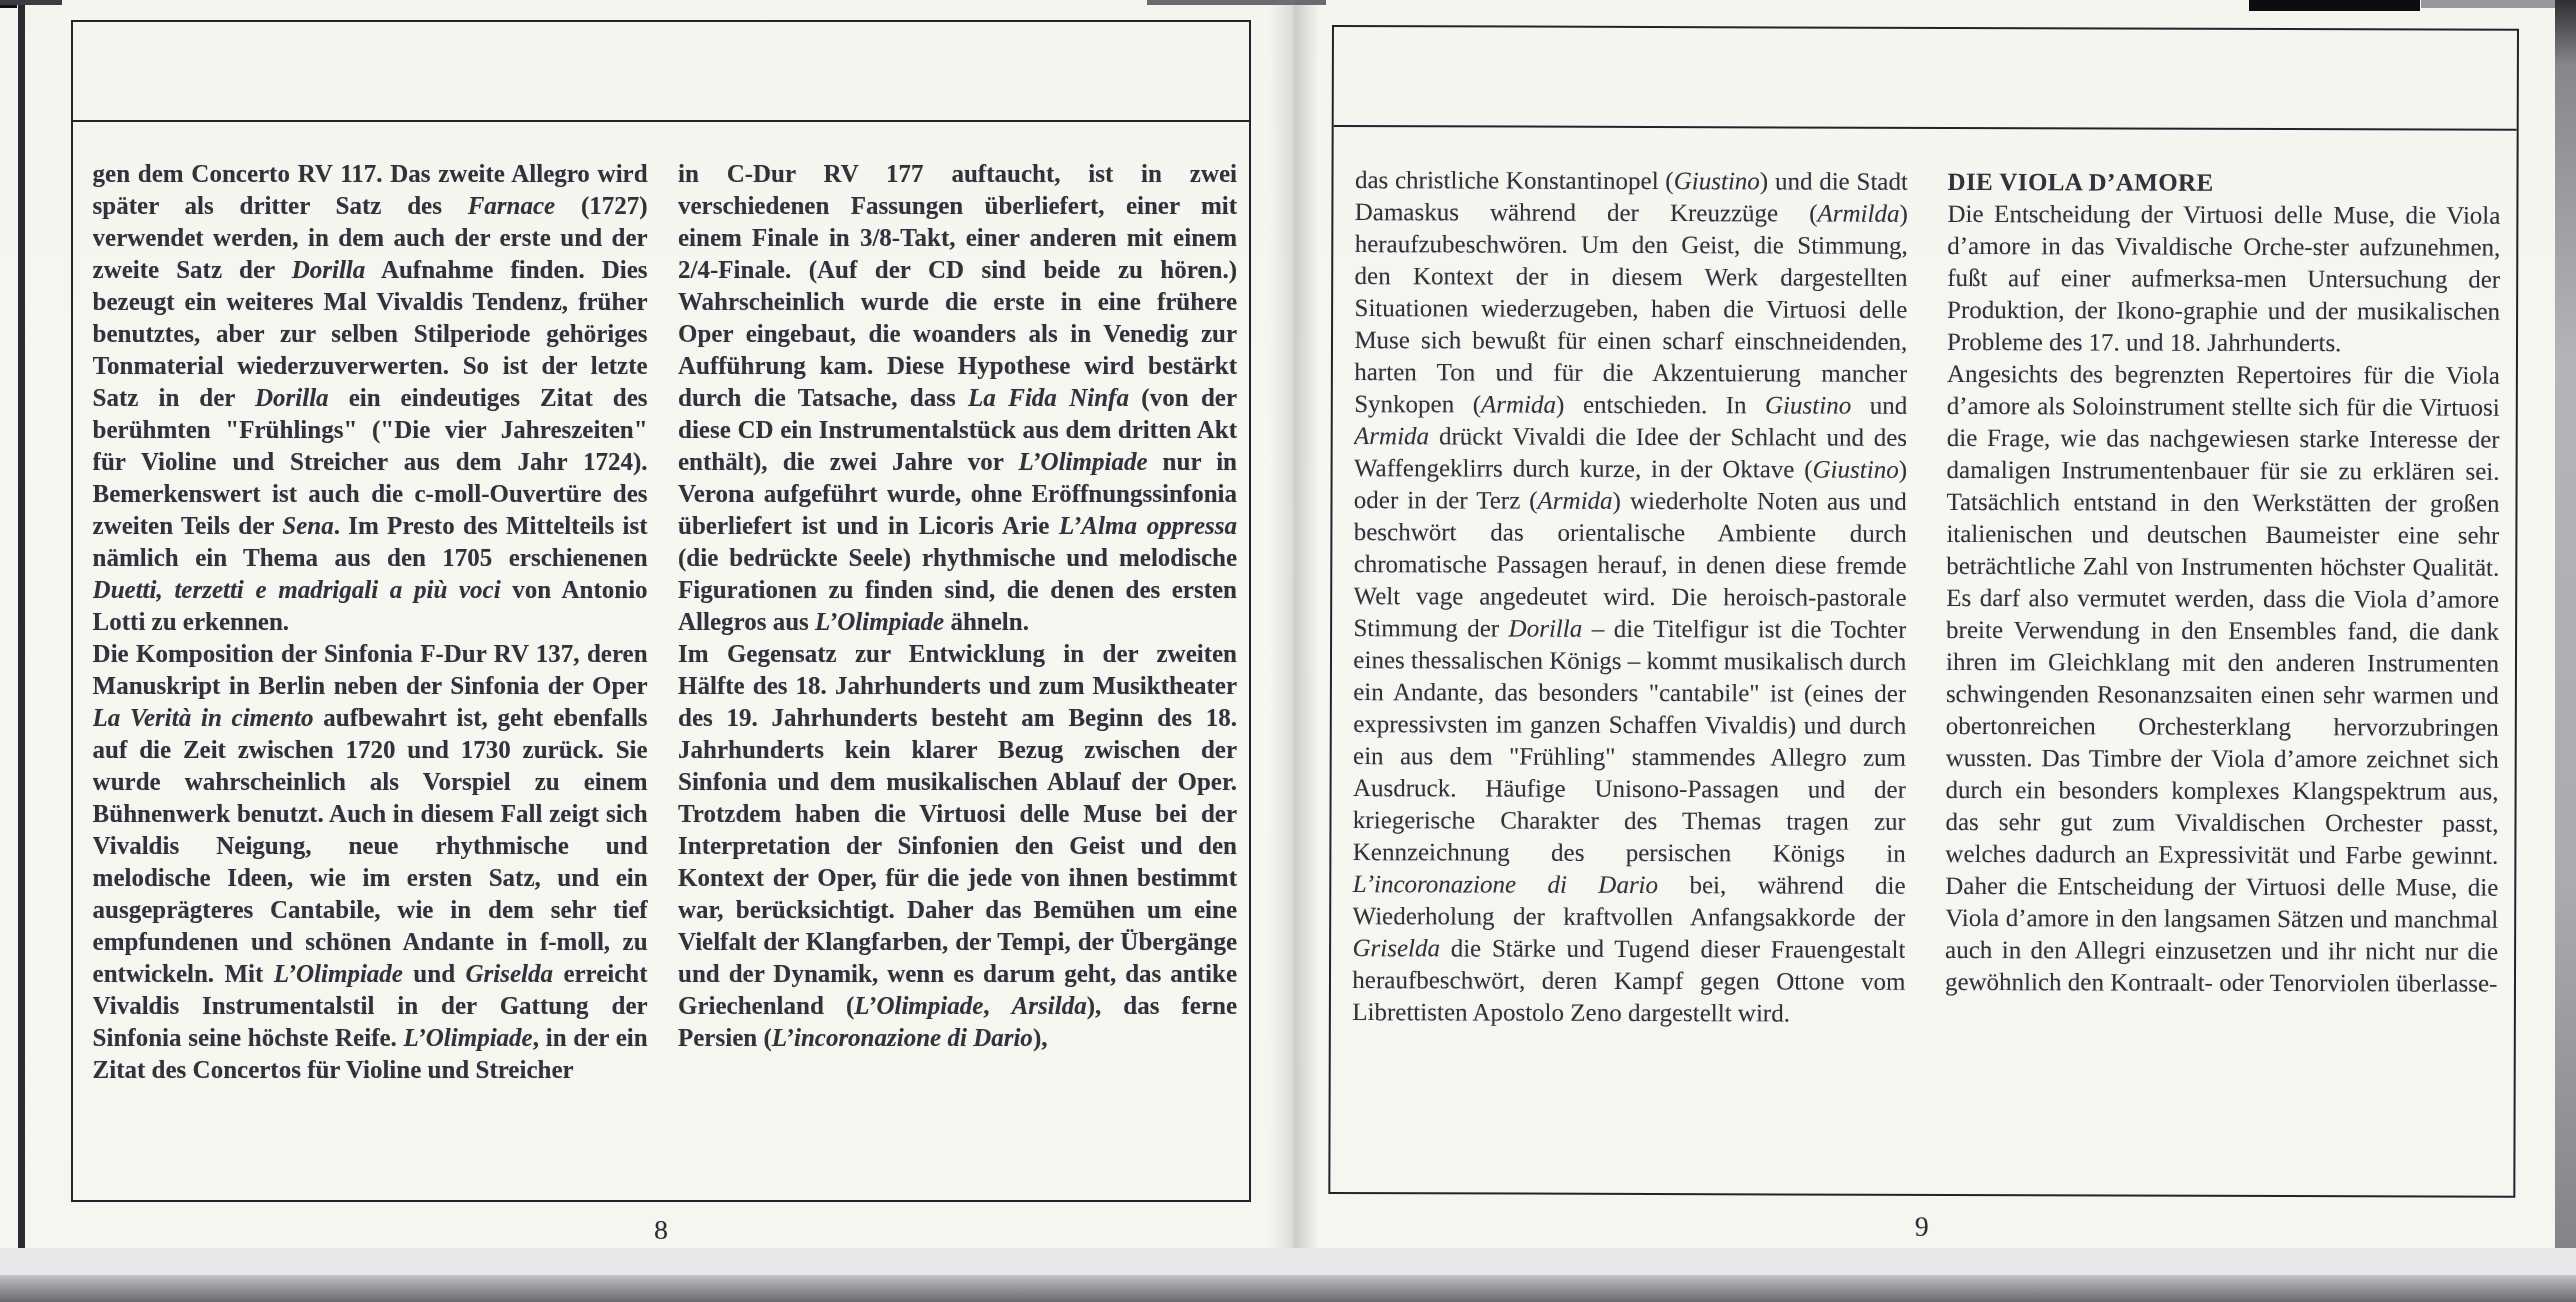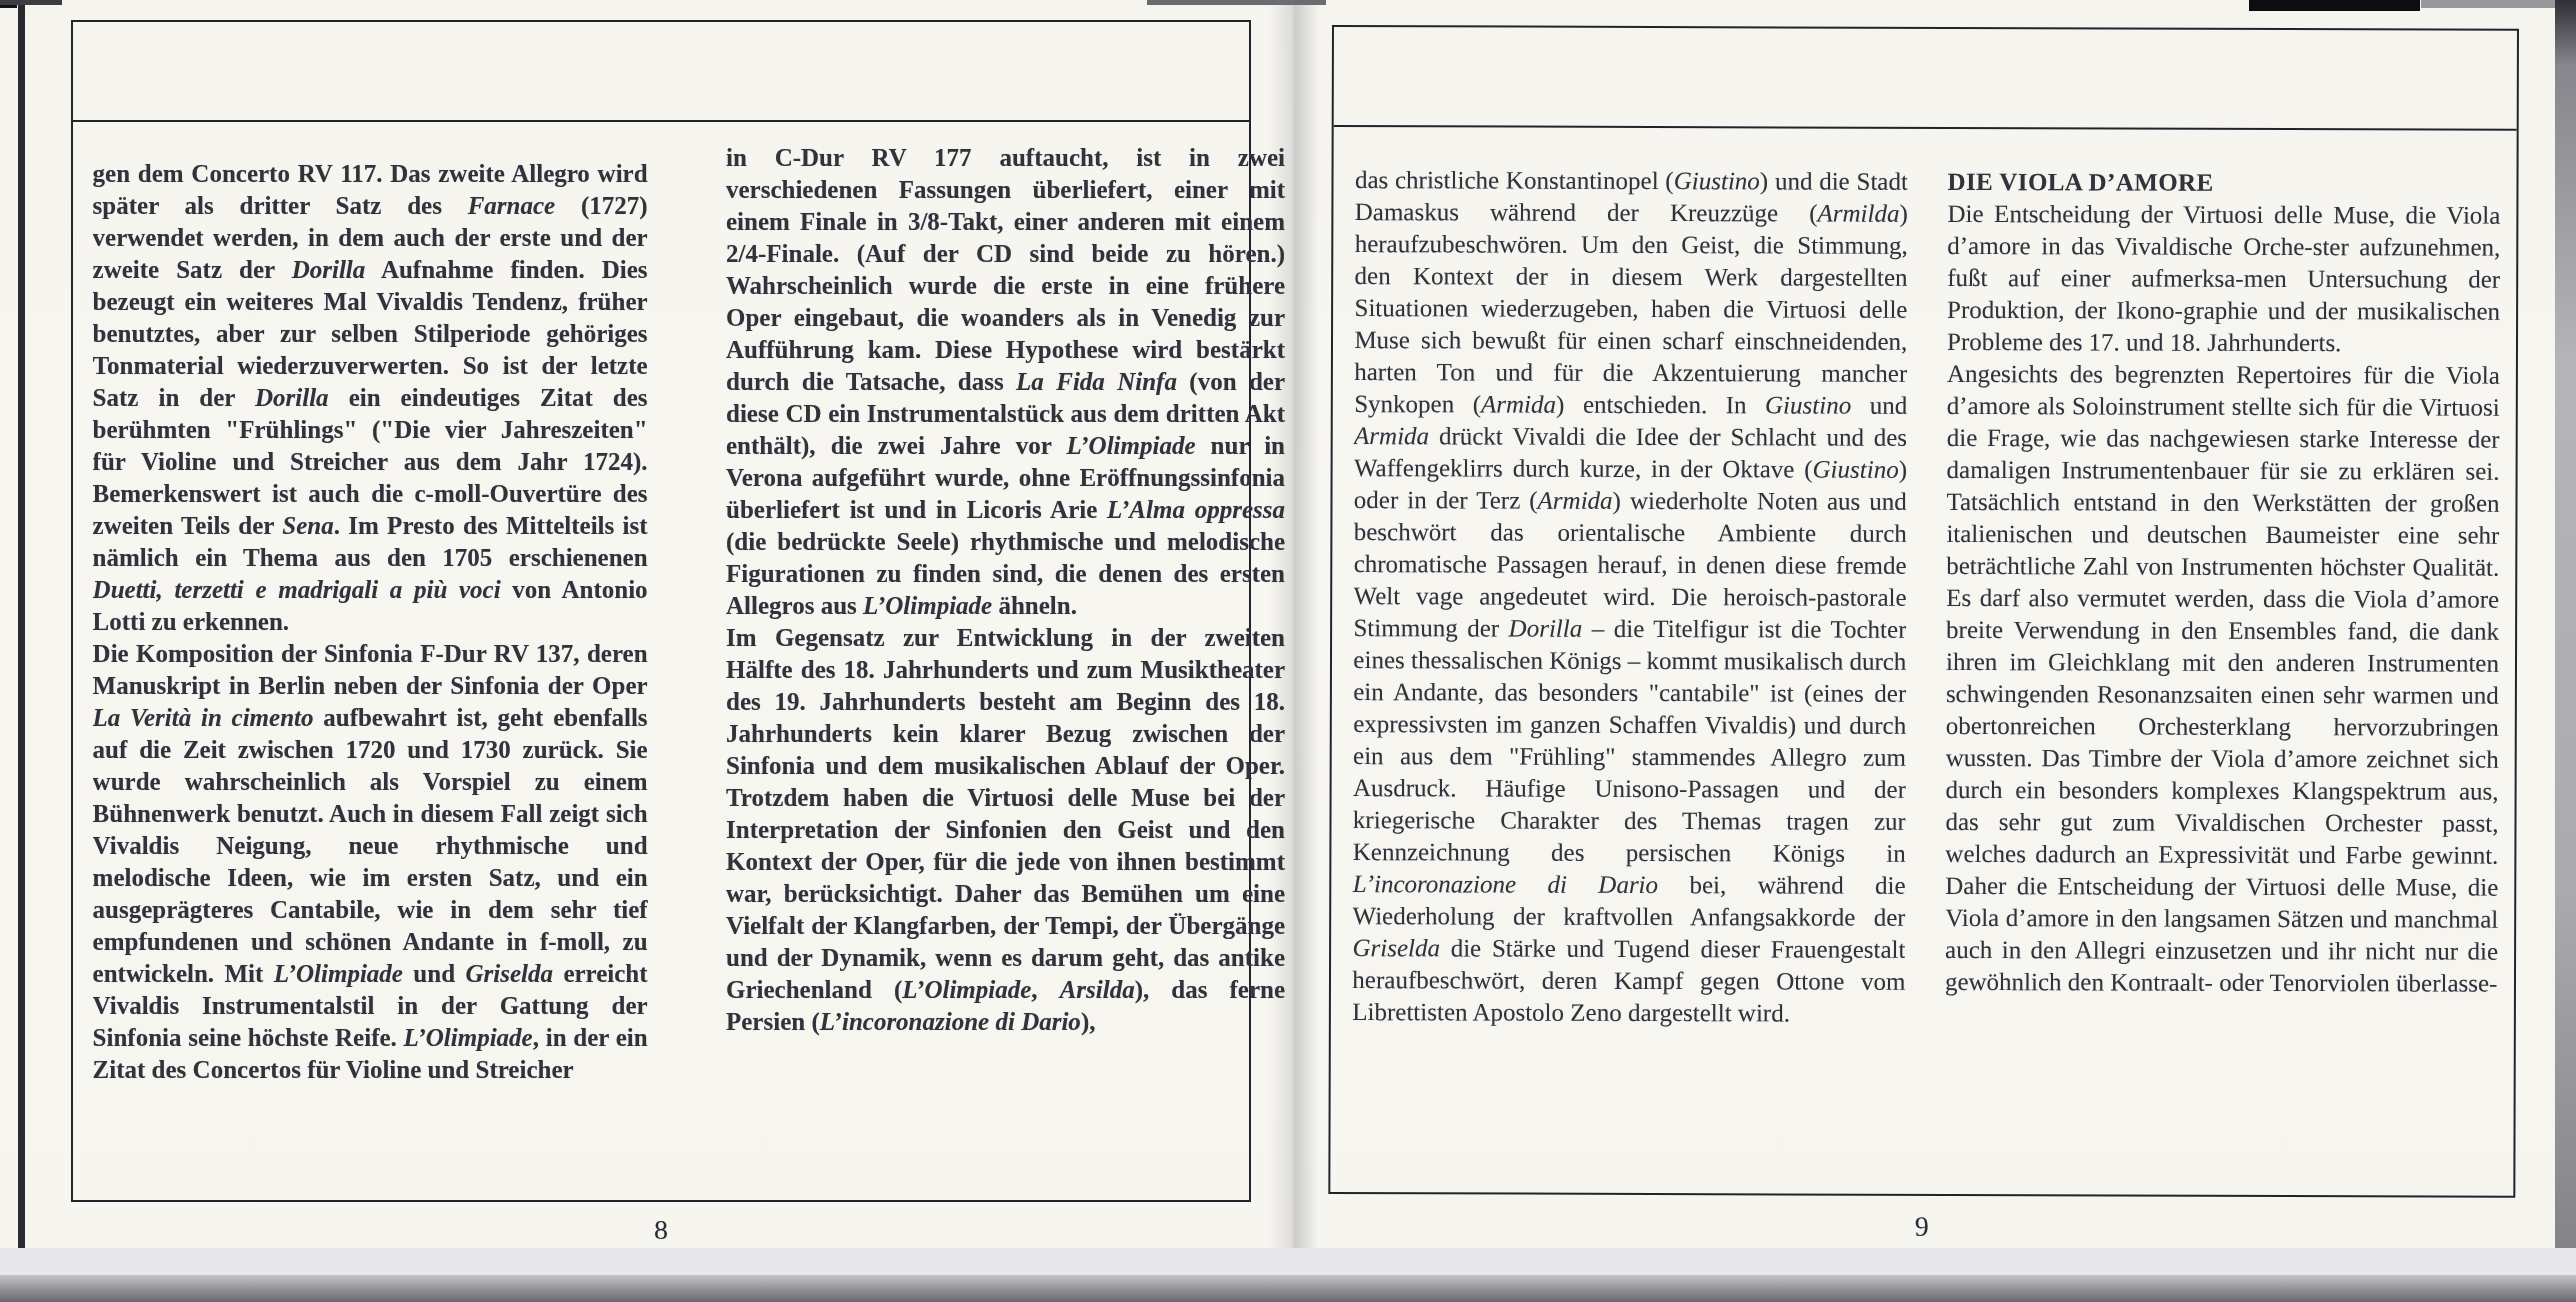--- a/index.html
+++ b/index.html
@@ -56,21 +56,21 @@
   .column{
     position:absolute;
     font-size:25px;line-height:32px;
     text-align:justify;
     overflow:hidden;
     text-shadow:0 0 0.9px rgba(50,50,70,0.28);
   }
   .column p{margin:0;padding:0;}
   .column p.heading{font-weight:bold;letter-spacing:0.4px;text-align:left;}
   .page-left .col-1{left:19.6px;top:136px;width:555px;height:1034px;}
-  .page-left .col-2{left:605px;top:120px;width:559px;height:1034px;margin-left:48px;}
+  .page-left .col-2{left:605px;top:136px;width:559px;height:1034px;}
   .page-right .col-1{left:21.4px;top:137px;width:553px;height:1023px;}
   .page-right .col-2{left:614px;top:137px;width:553px;height:1023px;}
   .page-number{
     position:absolute;left:0;width:100%;
     text-align:center;font-size:28px;color:#2c2c36;
     text-shadow:0 0 0.9px rgba(50,50,70,0.3);
   }
   .page-left .page-number{top:1194px;}
   .page-right .page-number{top:1184px;}
 </style>

